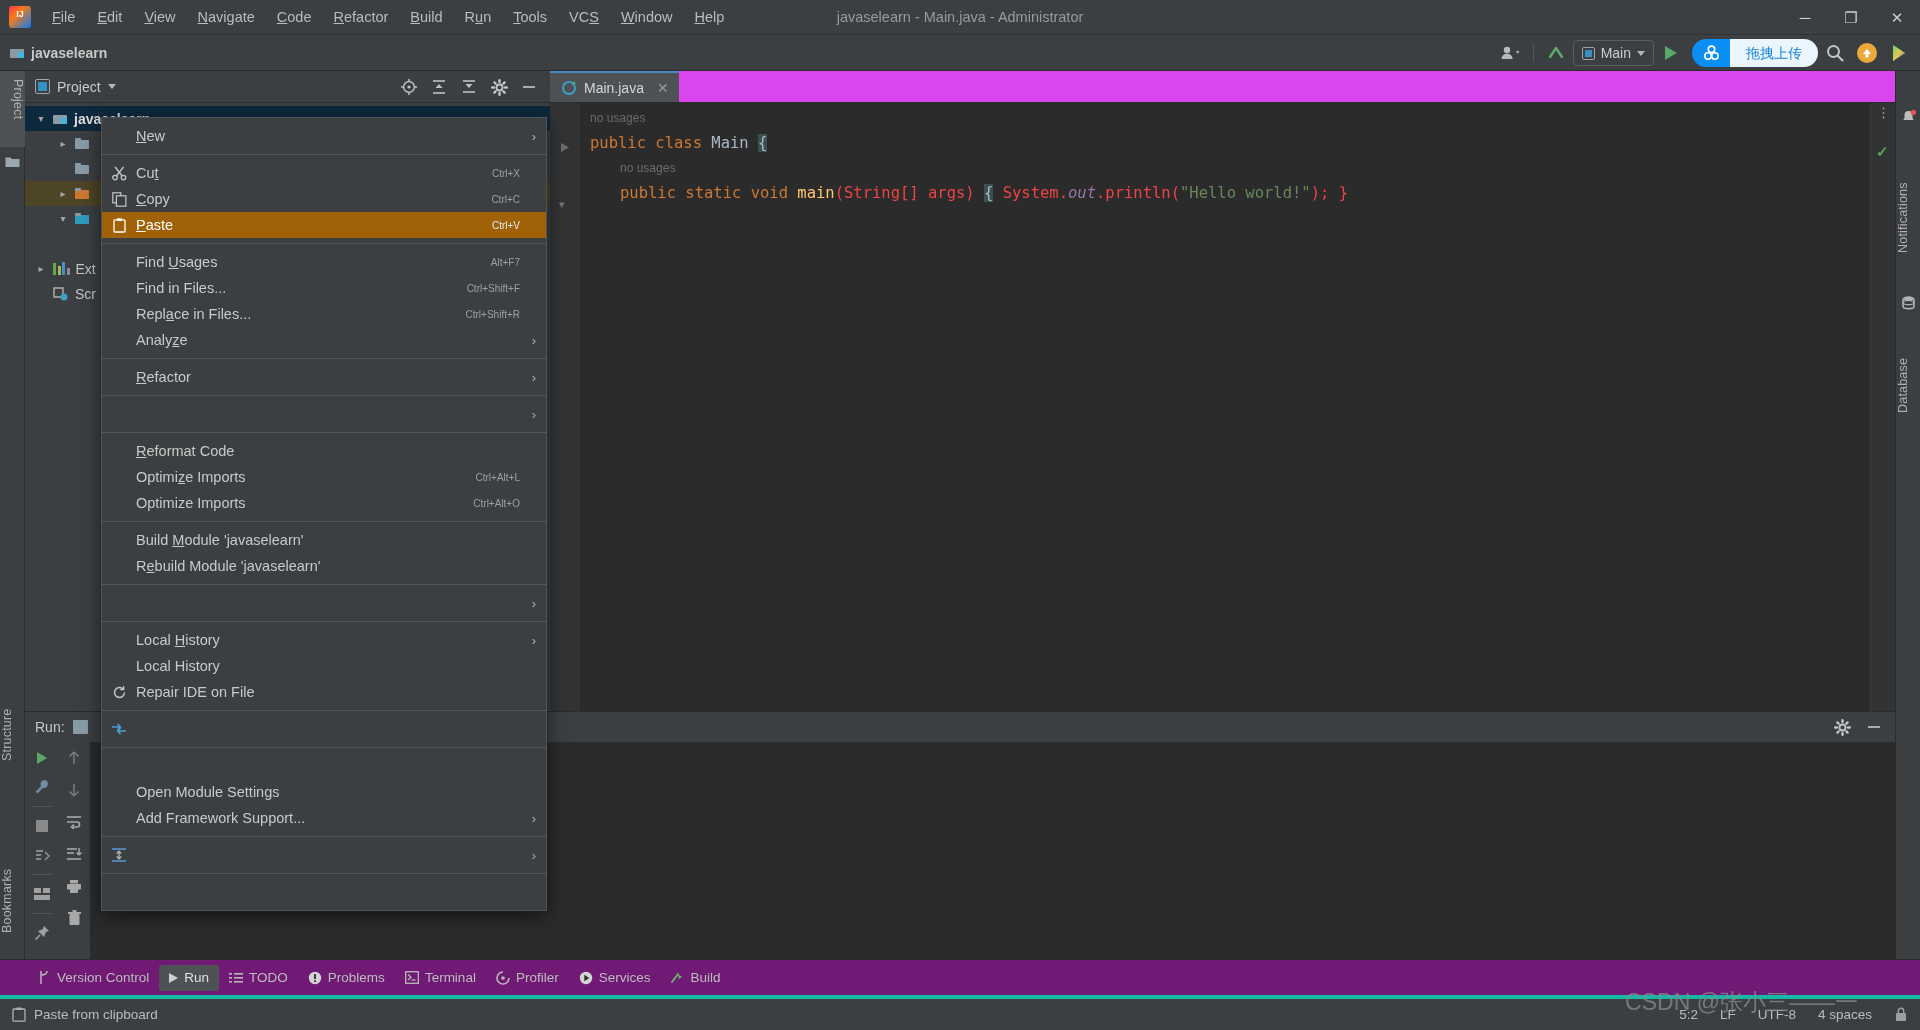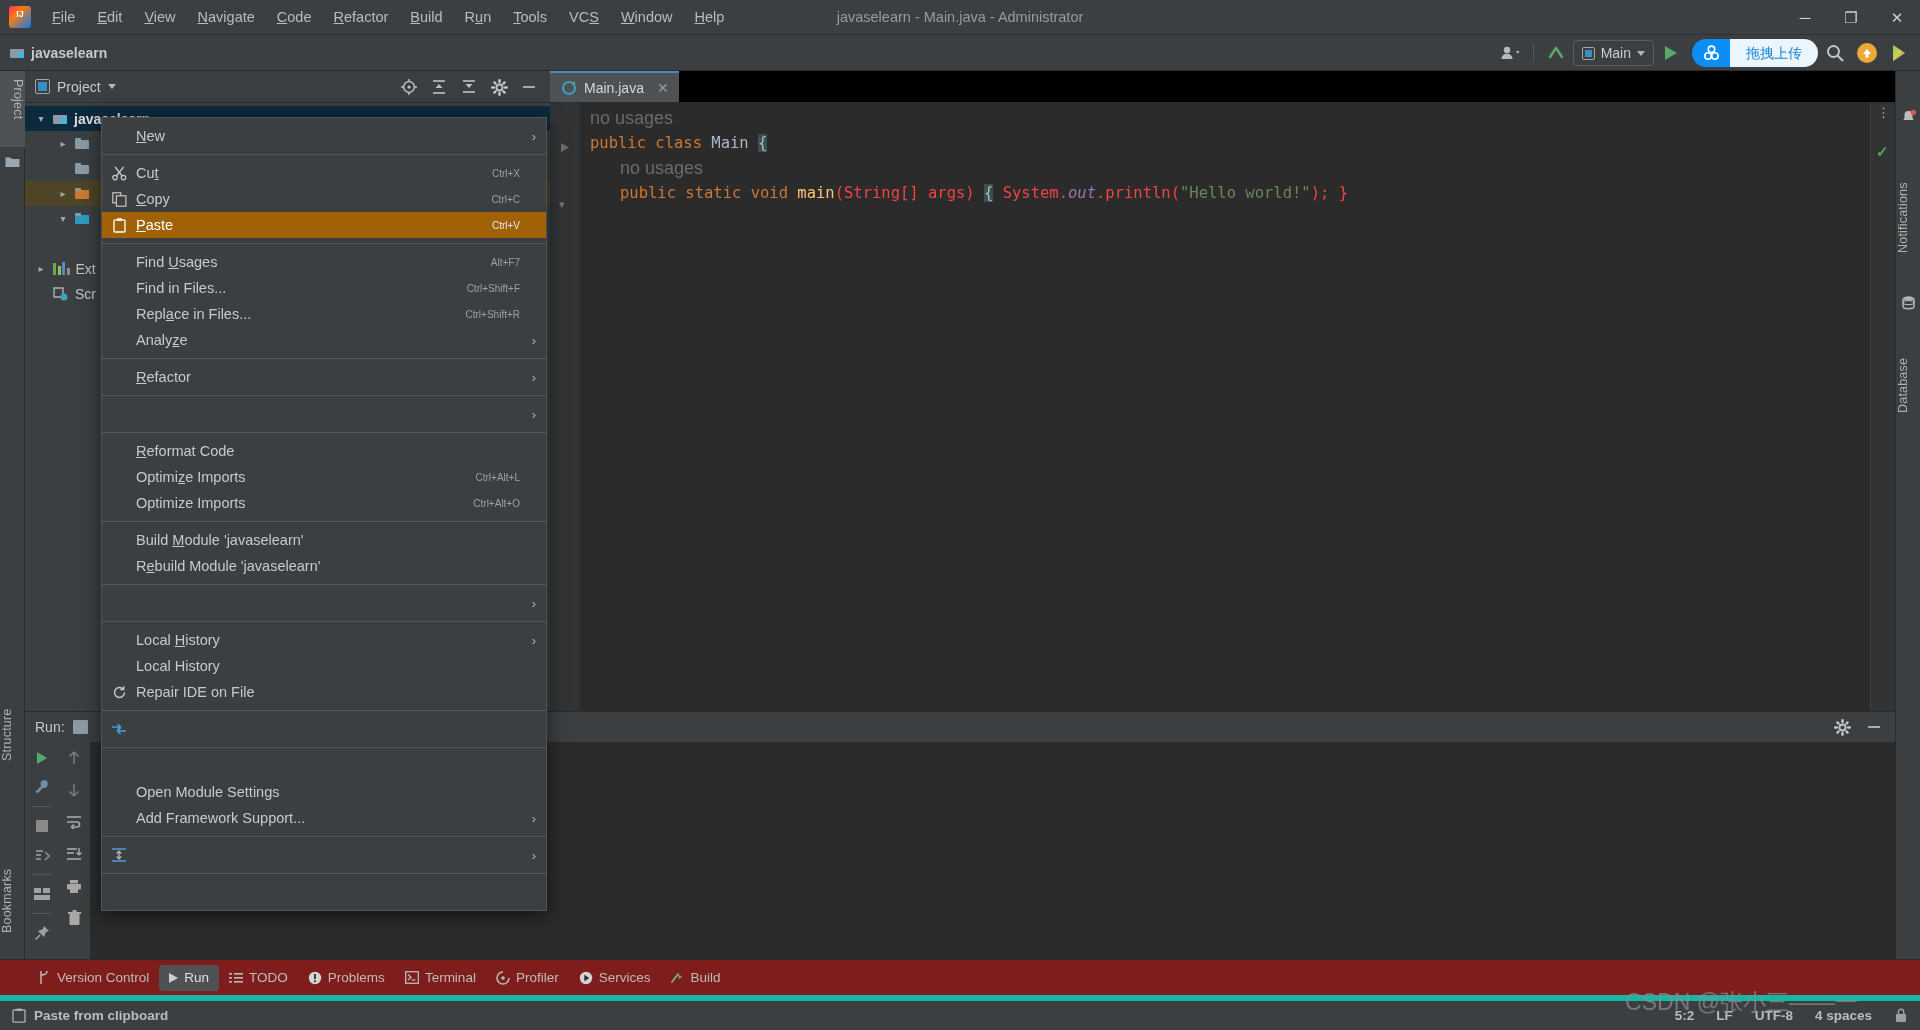--- a/index.html
+++ b/index.html
@@ -75,51 +75,51 @@
   .ph-ic{width:26px;height:26px;display:flex;align-items:center;justify-content:center;color:#c0c0c0;}
   .tree{padding-top:3px;font-size:14px;}
   .row{height:25px;display:flex;align-items:center;padding-left:8px;white-space:nowrap;color:#c5c5c5;}
   .row.sel{background:#0d293e;}
   .row.hl{background:#4e4426;}
   .arrow{width:16px;height:16px;display:flex;align-items:center;justify-content:center;color:#a6a6a6;font-size:10px;flex:none;}
   .arrow.none{visibility:hidden;}
 
   
   .editor-area{position:absolute;top:71px;left:550px;right:25px;height:640px;background:#2b2b2b;}
-  .tabbar{height:32px;background:#000000;display:flex;align-items:center;border-bottom:1px solid #2b2b2b;}
+  .tabbar{height:32px;background:#d946ef;display:flex;align-items:center;border-bottom:1px solid #2b2b2b;}
   .etab{height:31px;display:flex;align-items:center;gap:7px;padding:0 10px 0 12px;background:#4e5254;border-top:2px solid #4a88c7;font-size:14px;color:#d5d5d5;}
   .etab .x{color:#9a9a9a;font-size:14px;margin-left:6px;}
   .gutter{position:absolute;left:0;top:32px;width:30px;bottom:0;background:#313335;}
   .code{position:absolute;left:30px;top:32px;right:124px;bottom:0;background:#2b2b2b;
     font-family:"DejaVu Sans Mono","Liberation Mono",monospace;font-size:15.5px;padding-top:4px;}
   .cline{height:28px;line-height:28px;padding-left:10px;white-space:pre;}
-  .hint{color:#6b6b6b;font-size:18px;font-family:"Liberation Sans",sans-serif;height:22px;line-height:22px;padding-left:10px;}
+  .hint{color:#6b6b6b;font-size:12px;font-family:"Liberation Sans",sans-serif;height:22px;line-height:22px;padding-left:10px;}
   .kw{color:#cc7832;} .cls{color:#a9b7c6;} .mtd{color:#ffc66d;} .str{color:#6a8759;}
   .fld{color:#9876aa;font-style:italic;} .pn{color:#ef4444;} .brc{color:#a9b7c6;}
   .brace-hl{background:#3b514d;}
   .line-hl{position:absolute;left:30px;right:124px;height:28px;background:#323232;}
   .right-gut{position:absolute;right:0;top:32px;width:25px;bottom:0;background:#313335;border-left:1px solid #3c3f41;}
 
   
   .run-panel{position:absolute;top:711px;left:25px;right:25px;height:248px;background:#3c3f41;border-top:1px solid #2b2b2b;}
   .run-head{height:30px;display:flex;align-items:center;padding-left:10px;gap:8px;font-size:14px;color:#c8c8c8;}
   .run-head-right{position:absolute;right:8px;top:0;height:30px;display:flex;align-items:center;gap:6px;}
   .run-body{position:absolute;top:30px;left:0;right:0;bottom:0;background:#2b2b2b;display:flex;}
   .run-tb{width:33px;background:#3c3f41;padding-top:6px;display:flex;flex-direction:column;align-items:center;gap:9px;}
   .run-tb2{width:33px;background:#3c3f41;padding-top:6px;display:flex;flex-direction:column;align-items:center;gap:12px;border-right:1px solid #2b2b2b;}
   .tbi{width:22px;height:20px;display:flex;align-items:center;justify-content:center;color:#9a9a9a;}
   .tb-sep{width:20px;height:1px;background:#555;}
 
   
-  .tw-bar{position:absolute;bottom:35px;left:0;width:1920px;height:36px;background:#7f1d1d;
+  .tw-bar{position:absolute;bottom:35px;left:0;width:1920px;height:36px;background:#701a75;
     border-top:1px solid #2b2b2b;display:flex;align-items:center;padding-left:28px;}
   .twb{display:flex;align-items:center;gap:6px;height:26px;padding:0 10px;font-size:13.5px;color:#bcbcbc;border-radius:3px;}
   .twb.sel{background:#4e5254;color:#e0e0e0;}
   .statusbar{position:absolute;bottom:0;left:0;width:1920px;height:35px;background:#3c3f41;
-    border-top:6px solid #14b8a6;display:flex;align-items:center;font-weight:bold;}
+    border-top:4px solid #14b8a6;display:flex;align-items:center;}
   .status-left{display:flex;align-items:center;gap:8px;padding-left:12px;font-size:13.5px;color:#bcbcbc;}
   .status-right{position:absolute;right:12px;display:flex;align-items:center;gap:22px;font-size:13.5px;color:#bcbcbc;}
 
   
   .ctx{position:absolute;left:101px;top:117px;width:446px;background:#3c3f41;
     border:1px solid #4f5355;box-shadow:0 5px 18px rgba(0,0,0,.55);padding:5px 0;z-index:60;}
   .ctx-item{height:26px;display:flex;align-items:center;padding:0 10px 0 0;font-size:14.5px;color:#c9c9c9;position:relative;}
   .ctx-item.sel{background:#a16207;color:#ffffff;}
   .ctx-ic{width:34px;height:26px;display:flex;align-items:center;justify-content:center;flex:none;}
   .ctx-label{flex:1;white-space:nowrap;}

